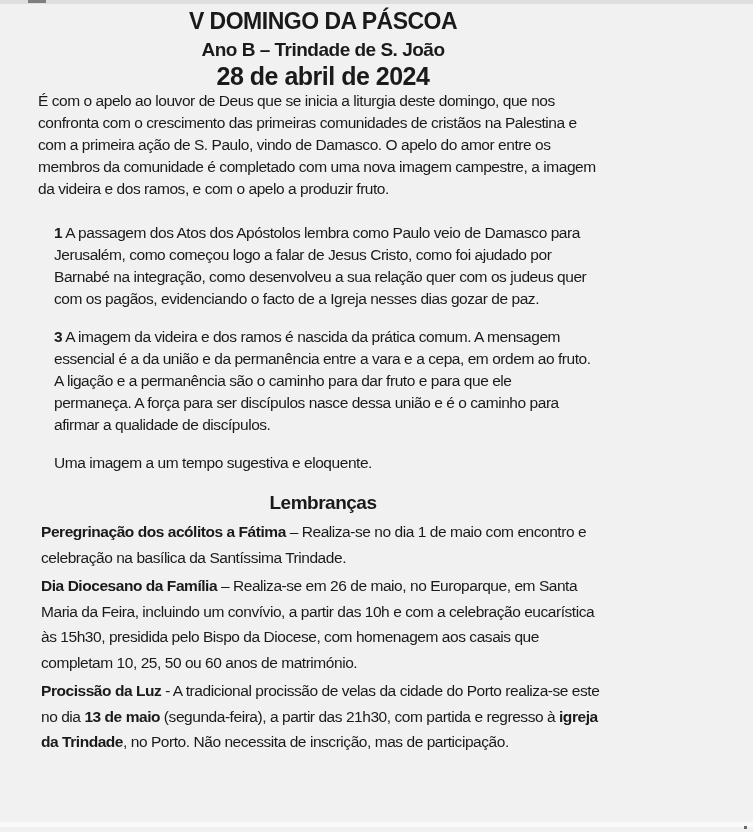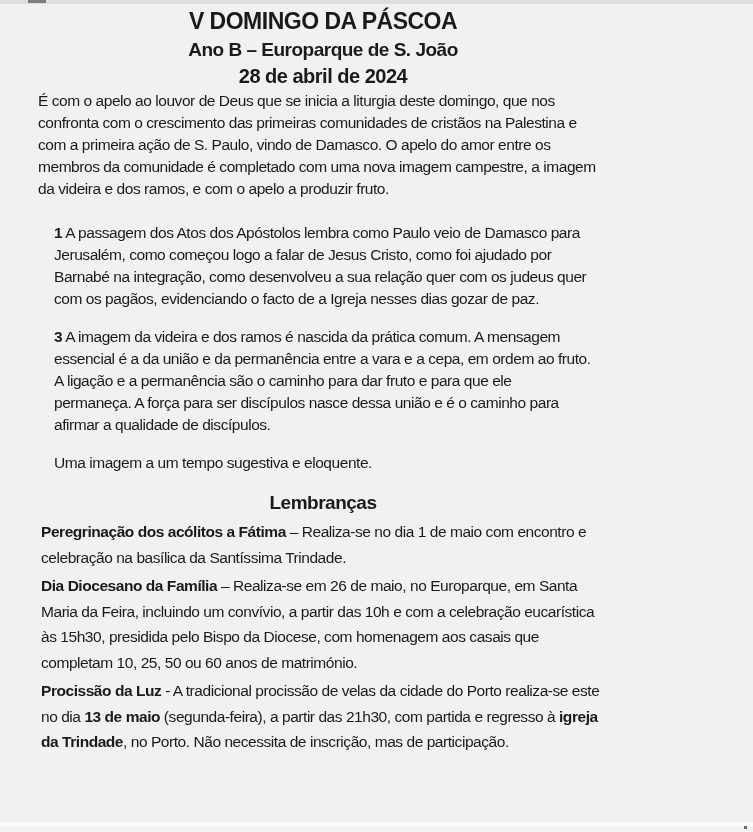--- a/index.html
+++ b/index.html
@@ -19,21 +19,21 @@
   }
   .edge-marker {
     position: absolute; top: 0; left: 28px;
     width: 18px; height: 3px;
     background: #7f7f7f;
   }
 
   .header { padding-top: 6px; text-align: center; letter-spacing: -0.5px; }
   .title   { font-size: 23px; font-weight: bold; line-height: 30px; }
   .subtitle{ font-size: 19px; font-weight: bold; line-height: 27px; }
-  .docdate { font-size: 20px; font-weight: bold; line-height: 27px; }
+  .docdate { font-size: 25px; font-weight: bold; line-height: 27px; }
 
   .content {
     padding: 0 38px;
     font-size: 15.5px;
     letter-spacing: -0.45px;
     line-height: 22px;
   }
   .intro { margin-bottom: 22px; }
   .item, .closing { margin: 16px; }
   .b { font-weight: bold; }
@@ -63,21 +63,21 @@
 <body>
 
 <main class="page">
 
   <div class="edge-strip">
     <div class="edge-marker"></div>
   </div>
 
   <header class="header">
     <div class="title">V DOMINGO DA PÁSCOA</div>
-    <div class="subtitle">Ano B – Europarque de S. João</div>
+    <div class="subtitle">Ano B – Trindade de S. João</div>
     <div class="docdate">28 de abril de 2024</div>
   </header>
 
   <section class="content">
 
     <p class="intro">É com o apelo ao louvor de Deus que se inicia a liturgia deste domingo, que nos confronta com o crescimento das primeiras comunidades de cristãos na Palestina e com a primeira ação de S. Paulo, vindo de Damasco. O apelo do amor entre os membros da comunidade é completado com uma nova imagem campestre, a imagem da videira e dos ramos, e com o apelo a produzir fruto.</p>
 
     <p class="item"><span class="b">1</span><span> A passagem dos Atos dos Apóstolos lembra como Paulo veio de Damasco para Jerusalém, como começou logo a falar de Jesus Cristo, como foi ajudado por Barnabé na integração, como desenvolveu a sua relação quer com os judeus quer com os pagãos, evidenciando o facto de a Igreja nesses dias gozar de paz.</span></p>
     <p class="item"><span class="b">3</span><span> A imagem da videira e dos ramos é nascida da prática comum. A mensagem essencial é a da união e da permanência entre a vara e a cepa, em ordem ao fruto. A ligação e a permanência são o caminho para dar fruto e para que ele permaneça. A força para ser discípulos nasce dessa união e é o caminho para afirmar a qualidade de discípulos.</span></p>
     <p class="closing">Uma imagem a um tempo sugestiva e eloquente.</p>

